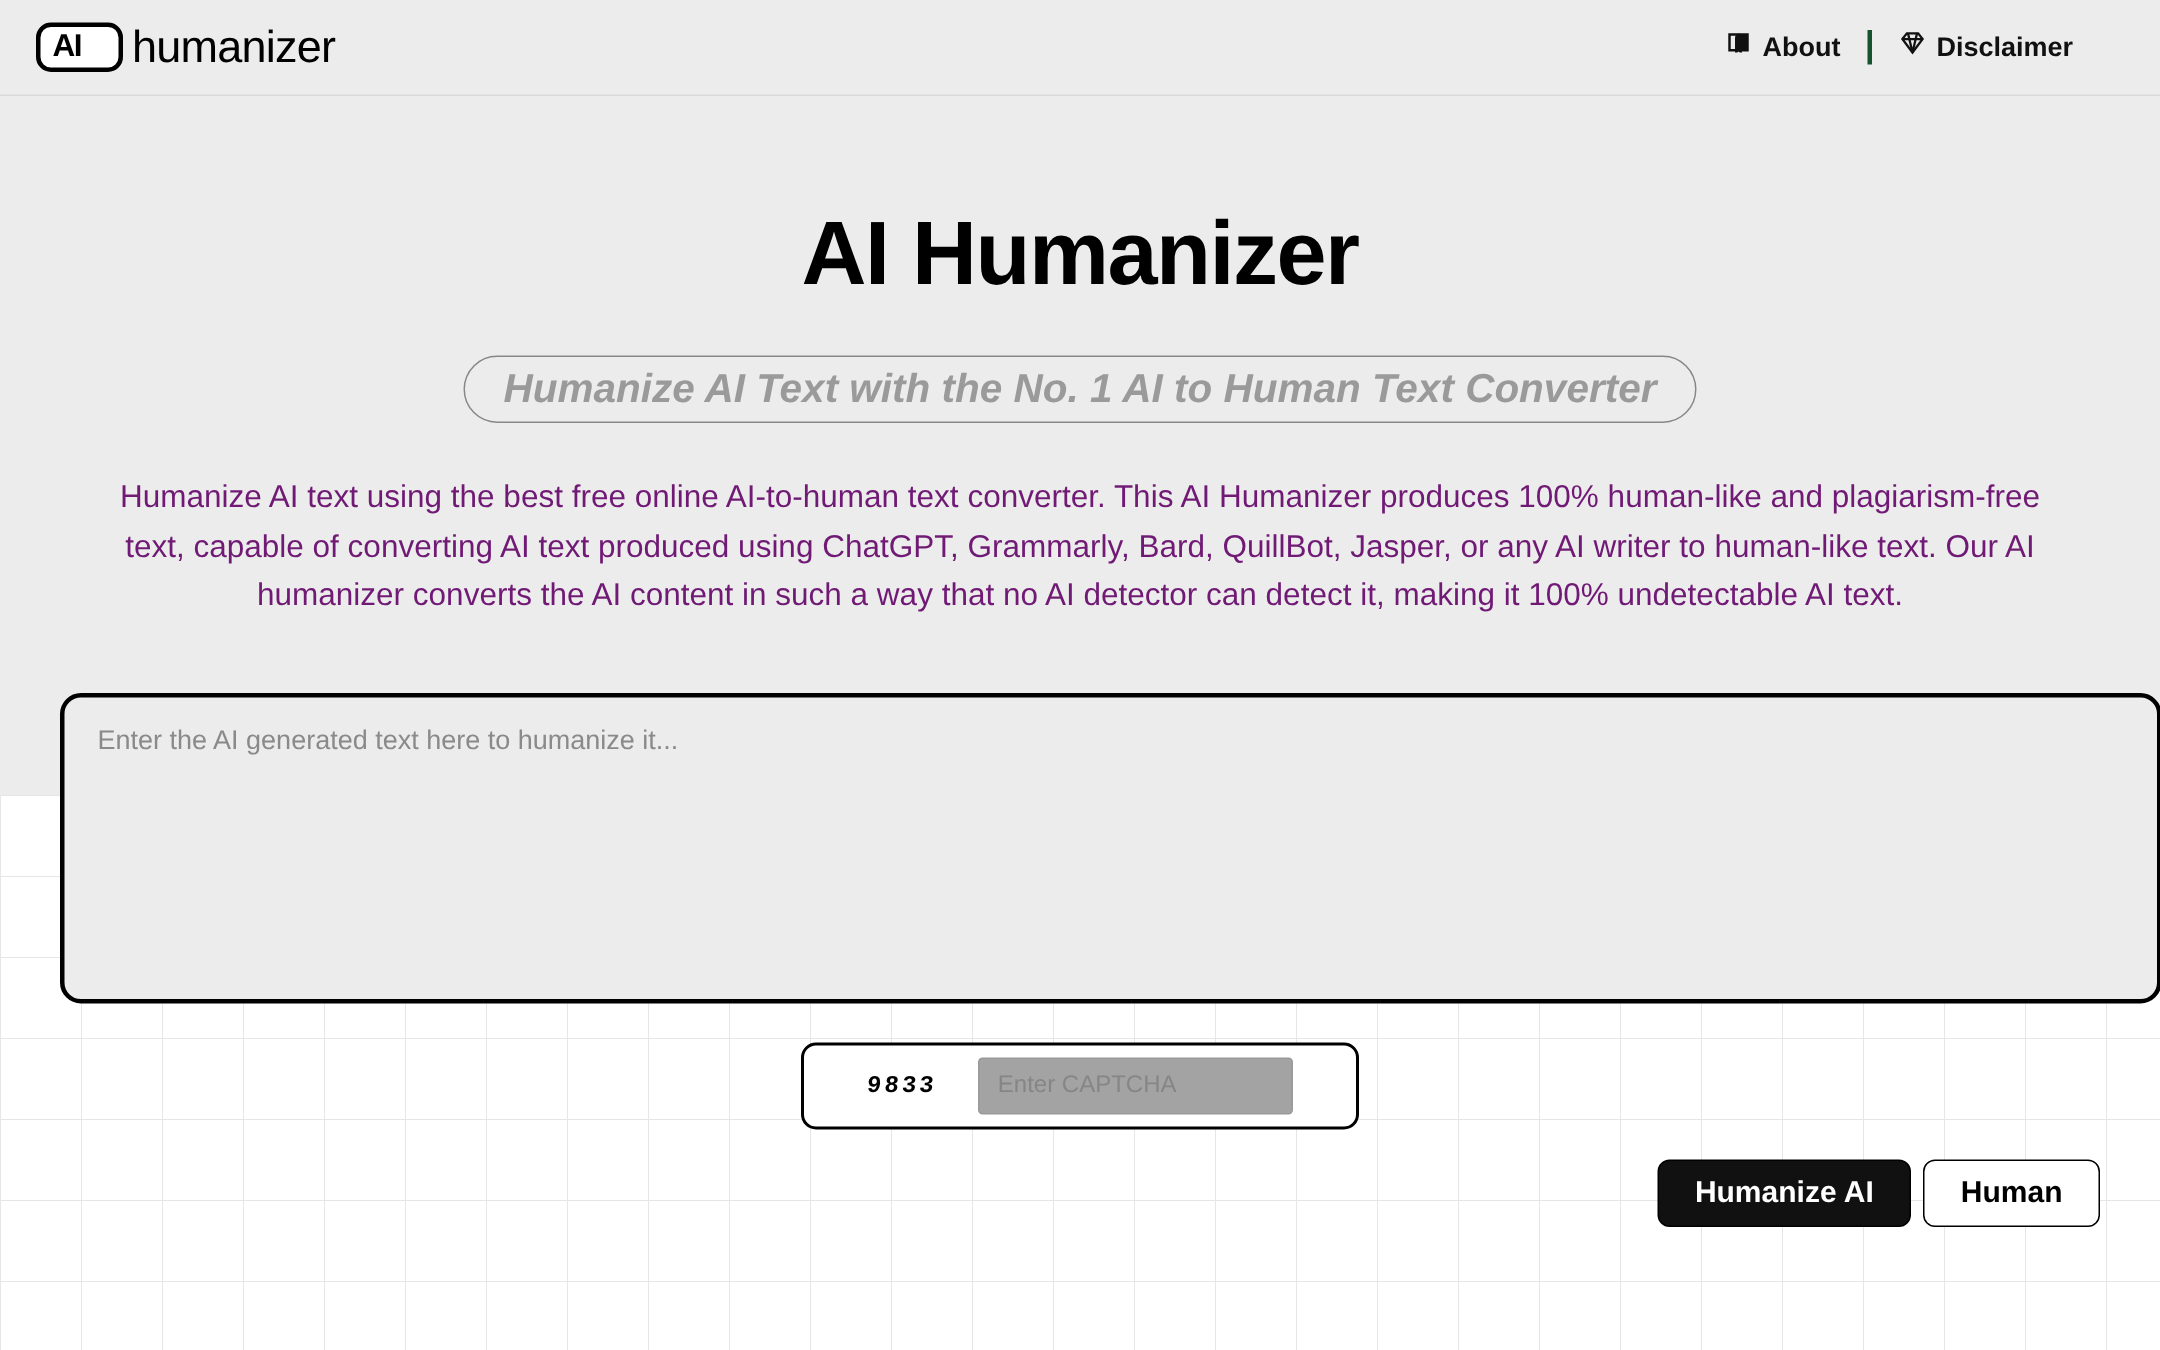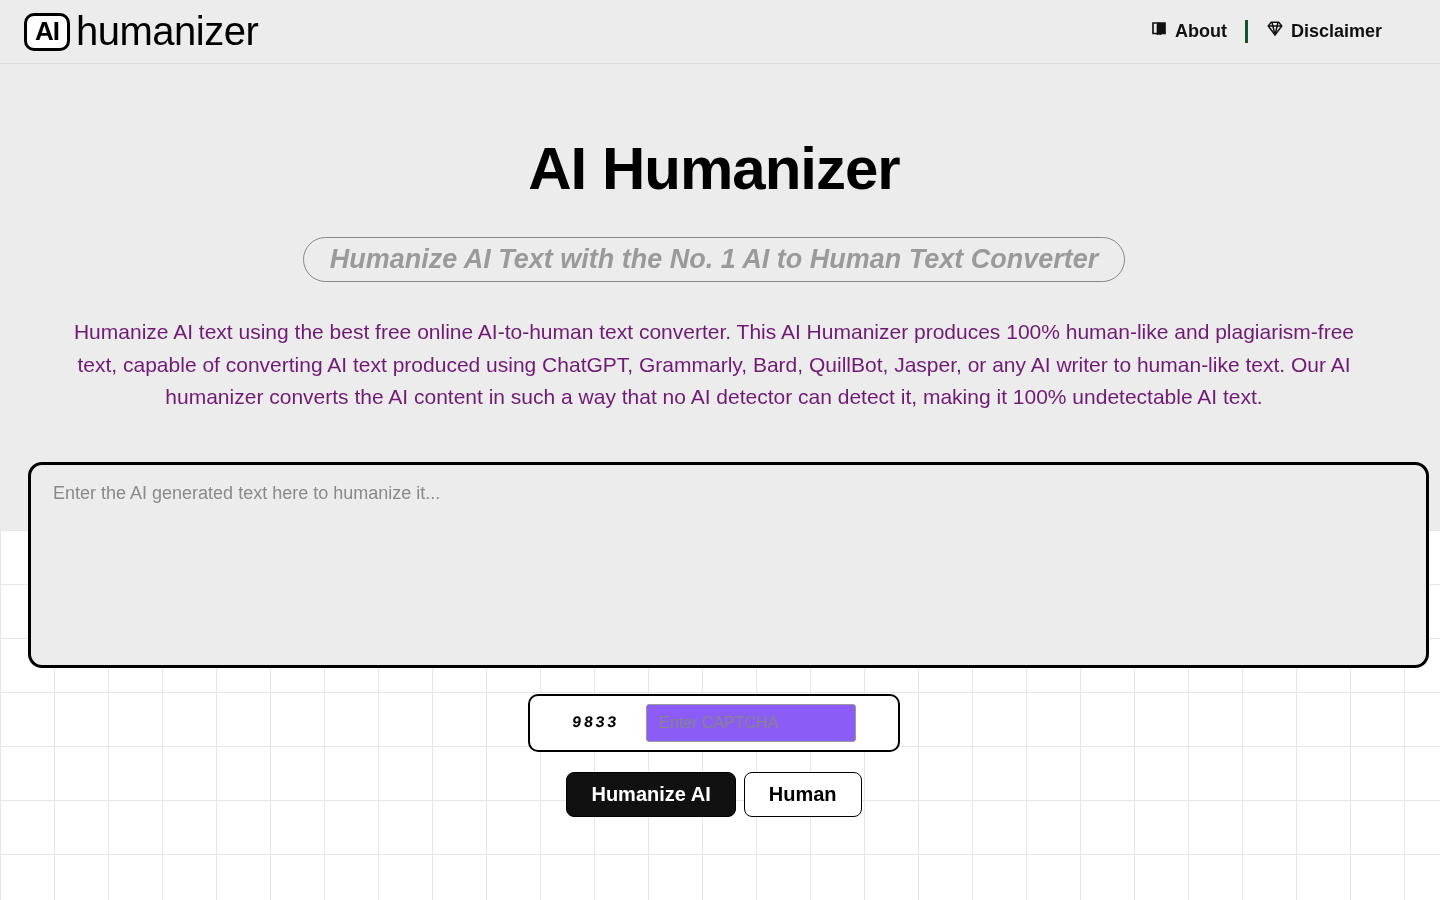--- a/index.html
+++ b/index.html
@@ -45,30 +45,30 @@
   }
   .logo-wrap {
     display: flex;
     align-items: center;
     gap: 6px;
     cursor: pointer;
   }
   .logo-box {
     border: 3px solid #000;
     border-radius: 10px;
-    padding: 2px 8px 4px 8px;
+    padding: 2px 25px 4px 8px;
     font-weight: 900;
-    font-size: 26px;
+    font-size: 21px;
     letter-spacing: -1px;
     line-height: 1;
     display: inline-block;
     background: #fff;
   }
   .logo-text {
-    font-size: 40px;
+    font-size: 30px;
     font-weight: 500;
     letter-spacing: -0.5px;
     color: #000;
   }
   nav {
     display: flex;
     align-items: flex-end;
     gap: 0;
   }
   .nav-link {
@@ -81,21 +81,21 @@
     padding: 0 18px;
     cursor: pointer;
   }
   .nav-link + .nav-link { border-left: 3px solid #14532d; }
   .nav-link svg { width: 18px; height: 18px; }
 
   
   main {
     position: relative;
     z-index: 2;
-    padding: 70px 40px 0 28px;
+    padding: 70px 40px 0 40px;
     text-align: center;
   }
   h1 {
     font-size: 60px;
     font-weight: 900;
     letter-spacing: -1px;
     color: #000;
   }
   .tagline-wrap {
     margin-top: 34px;
@@ -164,30 +164,30 @@
     color: #000;
     transform: skewX(-6deg);
   }
   .captcha-input {
     width: 210px;
     height: 38px;
     border: 1px solid #9a9a9a;
     border-radius: 3px;
     padding: 0 12px;
     font-size: 16px;
-    background: #8b5cf6;
+    background: #a3a3a3;
     outline: none;
   }
   .captcha-input::placeholder { color: #868686; }
 
   
   .btn-row {
     margin: 20px auto 0 auto;
     display: flex;
-    justify-content: center;
+    justify-content: flex-end;
     gap: 8px;
   }
   .btn {
     font-size: 20px;
     font-weight: 700;
     padding: 10px 24px;
     border-radius: 8px;
     cursor: pointer;
     border: 1px solid #000;
   }

